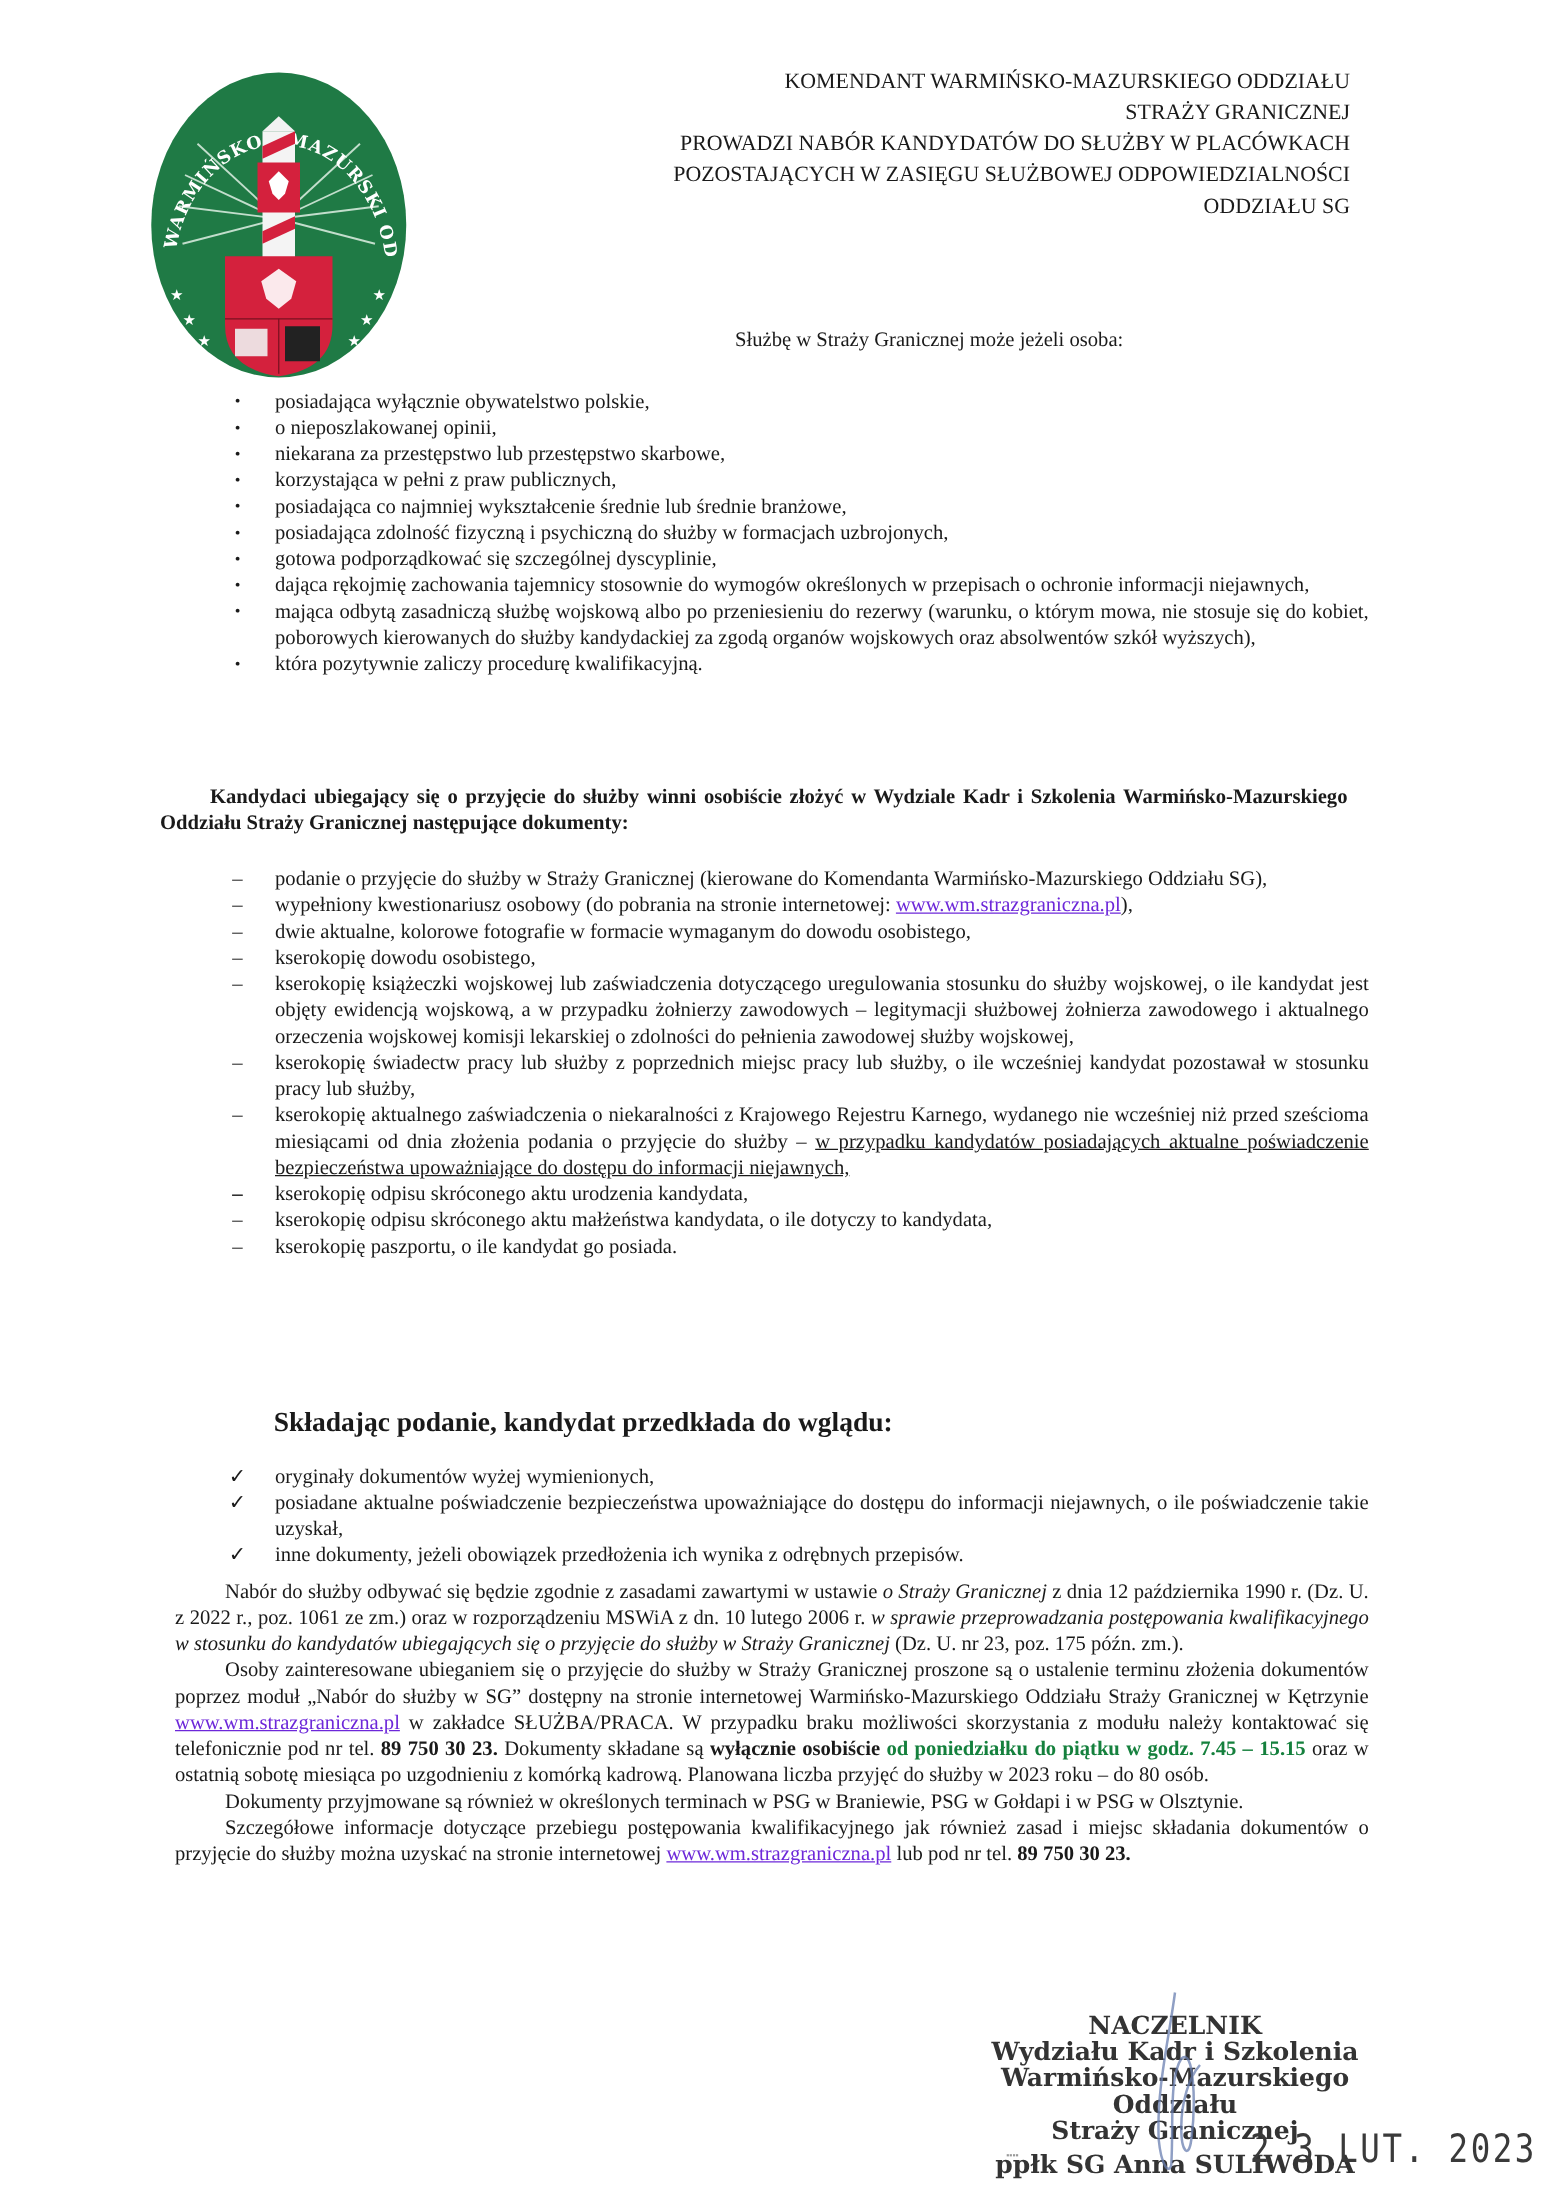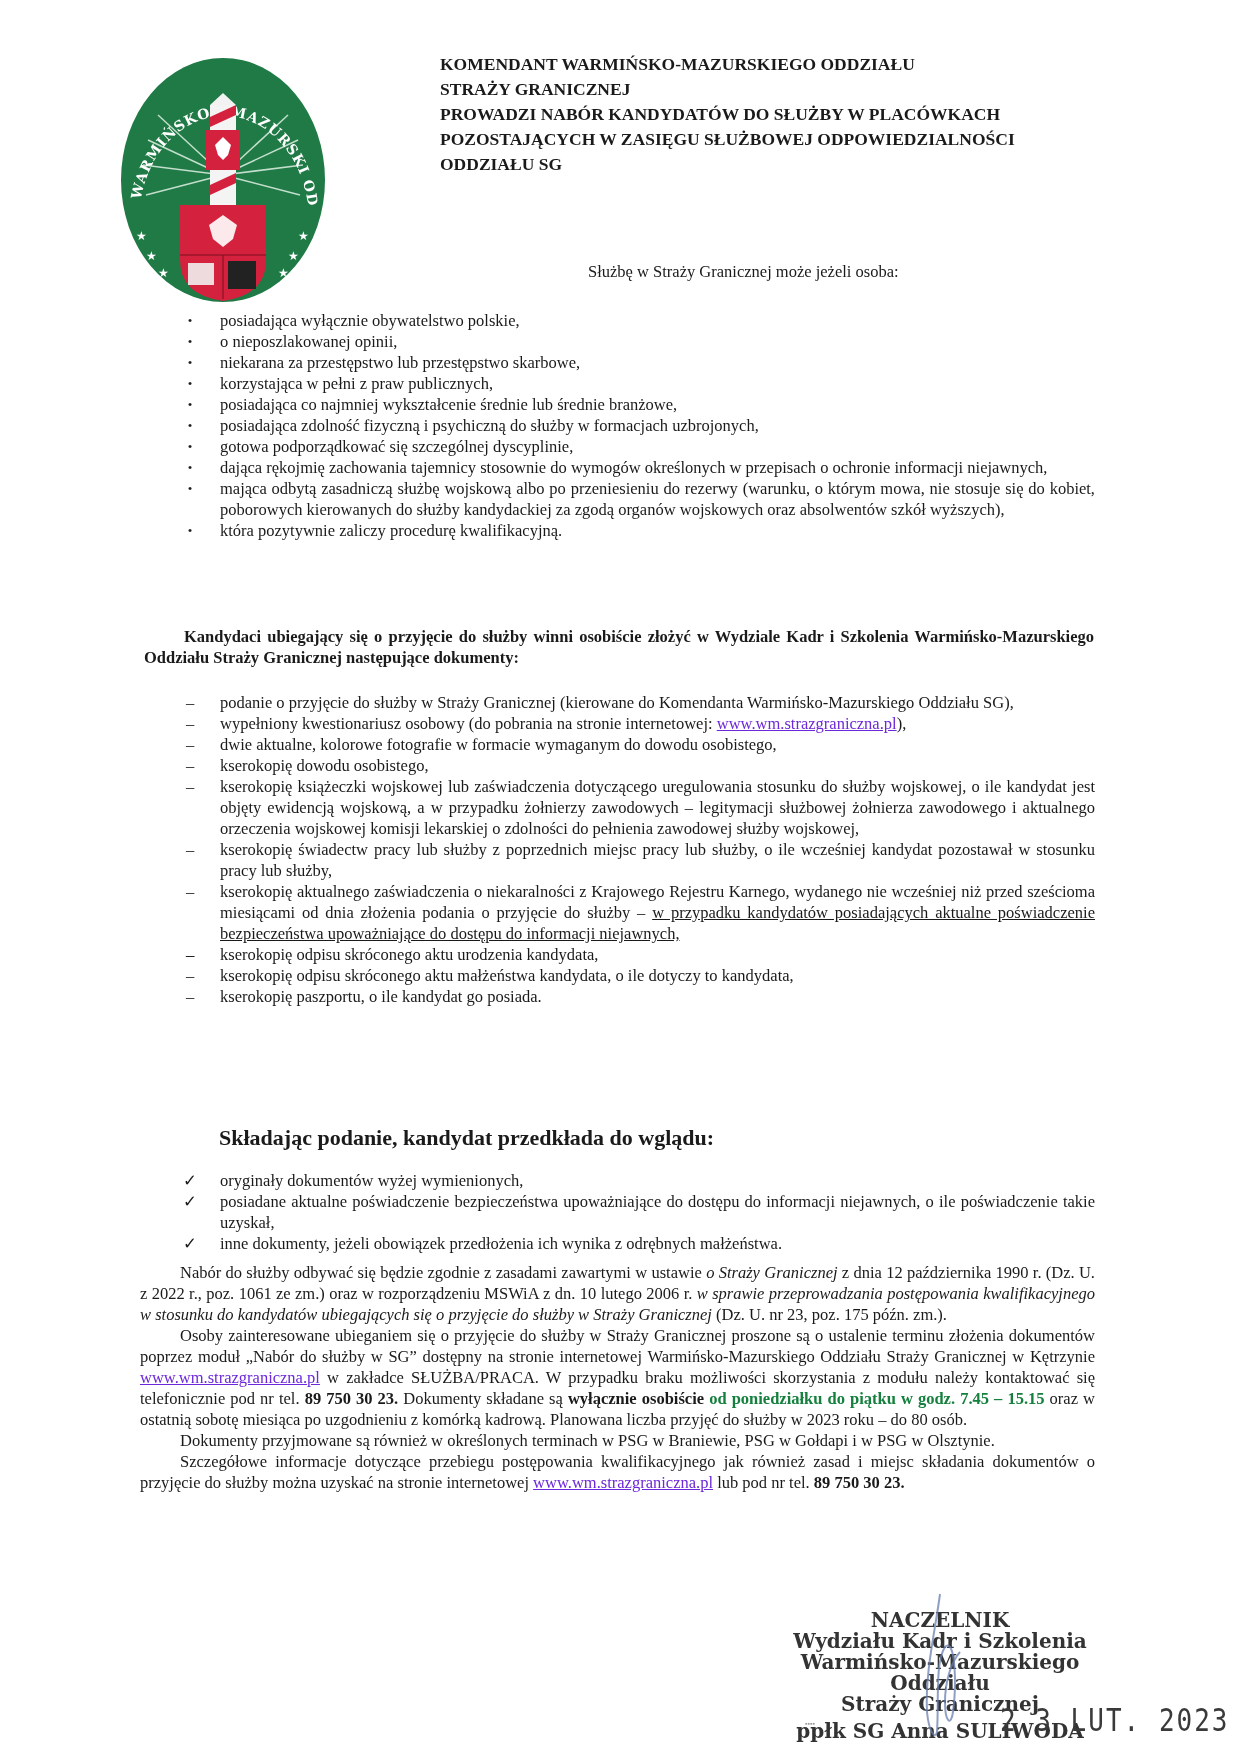--- a/index.html
+++ b/index.html
@@ -4,37 +4,37 @@
 <style>
   html, body { margin: 0; padding: 0; background: #ffffff; }
   body { width: 1240px; height: 1754px; position: relative; overflow: hidden;
          font-family: "Liberation Serif", "DejaVu Serif", serif; color: #1a1a1a; }
   .page { position: absolute; left: 0; top: 0; width: 1240px; height: 1754px; }
 
   
   .emblem { position: absolute; left: 118px; top: 55px; width: 210px; height: 250px; }
 
   
-  .header { position: absolute; left: 440px; top: 52px; width: 640px; text-align: left;
-            font-weight: bold; font-size: 17.5px; line-height: 25px; }
+  .header { position: absolute; left: 440px; top: 52px; width: 640px; text-align: right;
+            font-weight: normal; font-size: 17.5px; line-height: 25px; }
   .header div { white-space: nowrap; }
 
   .intro { position: absolute; left: 588px; top: 262px; font-size: 16.5px; }
 
   .text { font-size: 16.5px; line-height: 21px; }
 
   ul.list { list-style: none; margin: 0; padding: 0; }
   ul.list li { position: relative; padding-left: 40px; text-align: justify; }
   ul.list li .mk { position: absolute; left: 0; top: 0; width: 20px; text-align: center; }
 
   .req-list { position: absolute; left: 180px; top: 310px; width: 915px; }
   .req-list li { padding-left: 40px; }
   .req-list .mk { font-size: 13px; }
 
-  .docs-heading { position: absolute; left: 144px; top: 626px; width: 950px; font-weight: bold;
+  .docs-heading { position: absolute; left: 128px; top: 626px; width: 950px; font-weight: bold;
                   text-indent: 40px; text-align: justify; font-size: 16.5px; line-height: 21px; }
 
   .docs-list { position: absolute; left: 180px; top: 692px; width: 915px; }
 
   .inspect-heading { position: absolute; left: 176px; top: 1125px; font-weight: bold; font-size: 22px; margin-left: 43px; }
   .inspect-list { position: absolute; left: 180px; top: 1170px; width: 915px; }
 
   .paras { position: absolute; left: 140px; top: 1262px; width: 955px; font-size: 16.5px; line-height: 21px; }
   .paras p { margin: 0; text-indent: 40px; text-align: justify; }
 
@@ -139,21 +139,21 @@
     <li><span class="mk">–</span></li>
     <li><span class="mk">–</span><span>kserokopię odpisu skróconego aktu urodzenia kandydata,</span></li>
     <li><span class="mk">–</span><span>kserokopię odpisu skróconego aktu małżeństwa kandydata, o ile dotyczy to kandydata,</span></li>
     <li><span class="mk">–</span><span>kserokopię paszportu, o ile kandydat go posiada.</span></li>
   </ul>
 
   <div class="inspect-heading">Składając podanie, kandydat przedkłada do wglądu:</div>
   <ul class="list text inspect-list">
     <li><span class="mk">✓</span><span>oryginały dokumentów wyżej wymienionych,</span></li>
     <li><span class="mk">✓</span><span>posiadane aktualne poświadczenie bezpieczeństwa upoważniające do dostępu do informacji niejawnych, o ile poświadczenie takie uzyskał,</span></li>
-    <li><span class="mk">✓</span><span>inne dokumenty, jeżeli obowiązek przedłożenia ich wynika z odrębnych małżeństwa.</span></li>
+    <li><span class="mk">✓</span><span>inne dokumenty, jeżeli obowiązek przedłożenia ich wynika z odrębnych przepisów.</span></li>
   </ul>
 
   <div class="paras">
     <p><span>Nabór do służby odbywać się będzie zgodnie z zasadami zawartymi w ustawie </span><span class="i">o Straży Granicznej</span><span> z dnia 12 października 1990 r. (Dz. U. z 2022 r., poz. 1061 ze zm.) oraz w rozporządzeniu MSWiA z dn. 10 lutego 2006 r. </span><span class="i">w sprawie przeprowadzania postępowania kwalifikacyjnego w stosunku do kandydatów ubiegających się o przyjęcie do służby w Straży Granicznej</span><span> (Dz. U. nr 23, poz. 175 późn. zm.).</span></p>
     <p><span>Osoby zainteresowane ubieganiem się o przyjęcie do służby w Straży Granicznej proszone są o ustalenie terminu złożenia dokumentów poprzez moduł „Nabór do służby w SG” dostępny na stronie internetowej Warmińsko-Mazurskiego Oddziału Straży Granicznej w Kętrzynie </span><a class="link">www.wm.strazgraniczna.pl</a><span> w zakładce SŁUŻBA/PRACA. W przypadku braku możliwości skorzystania z modułu należy kontaktować się telefonicznie  pod nr tel. </span><span class="b">89 750 30 23.</span><span> Dokumenty składane są </span><span class="b">wyłącznie osobiście</span><span class="pink"> od poniedziałku do piątku w godz. 7.45 – 15.15</span><span>  oraz w ostatnią sobotę miesiąca po uzgodnieniu z komórką kadrową. Planowana liczba przyjęć do służby w 2023 roku – do 80 osób.</span></p>
     <p>Dokumenty przyjmowane są również w określonych terminach w PSG w Braniewie, PSG w Gołdapi i w PSG w Olsztynie.</p>
     <p><span>Szczegółowe informacje dotyczące przebiegu postępowania kwalifikacyjnego jak również zasad i miejsc składania dokumentów o przyjęcie do służby można uzyskać na stronie internetowej </span><a class="link">www.wm.strazgraniczna.pl</a><span> lub pod  nr tel. </span><span class="b">89 750 30 23.</span></p>
   </div>
 
   <div class="signature">

